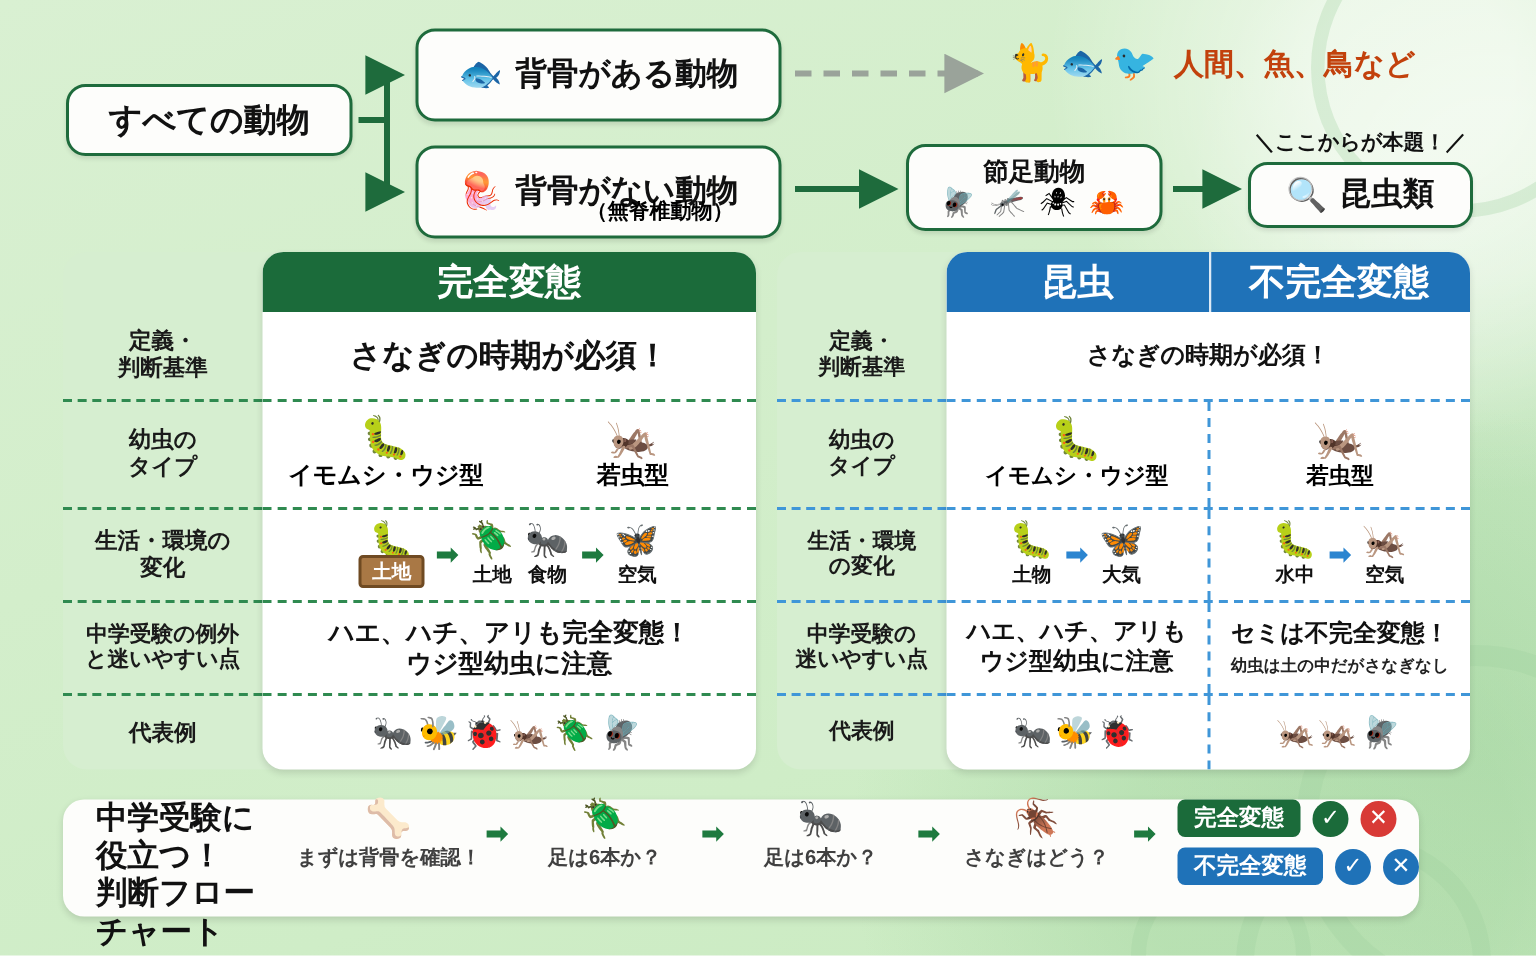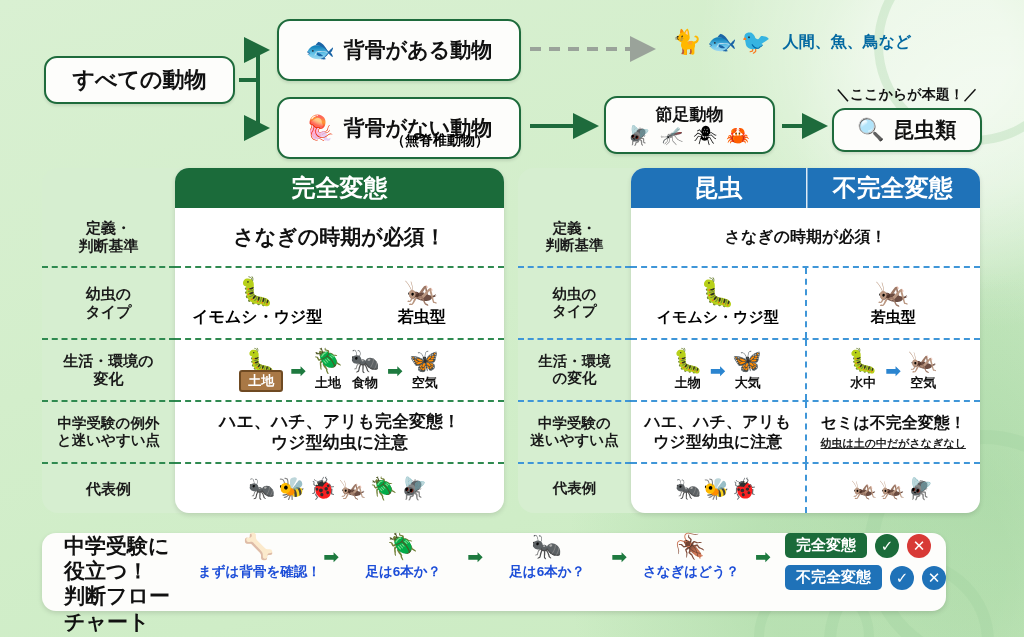--- a/index.html
+++ b/index.html
@@ -50,21 +50,21 @@
 
   #arthro-inner { display: flex; flex-direction: column; align-items: center; gap: 0px; }
   #arthro-title { font-weight: bold; font-size: 17px; color: #111; }
   #arthro-icons { font-size: 19px; letter-spacing: 2px; line-height: 1.1; }
 
   #vert-examples {
     position: absolute; left: 672px; top: 28px;
     display: flex; align-items: center; gap: 5px;
   }
   #vert-examples .emoji { font-size: 24px; margin: 0; }
-  #vert-examples-text { font-size: 16px; font-weight: bold; color: #0369a1; margin-left: 6px; }
+  #vert-examples-text { font-size: 20px; font-weight: bold; color: #c2410c; margin-left: 6px; }
 
   #insects-tag {
     position: absolute; left: 836px; top: 86px;
     font-size: 14px; font-weight: bold; color: #111; white-space: nowrap;
   }
   #node-insects .emoji { font-size: 22px; }
   #node-insects .node-label { font-size: 21px; }
 
   
   .panel { position: absolute; }
@@ -140,40 +140,40 @@
   .env-arrow { font-size: 19px; font-weight: bold; color: #1e7a3f; }
   #panel-right .env-arrow { color: #2b85d0; }
   .soil-box {
     background: #a97845; border: 2px solid #6f4a22; border-radius: 3px;
     color: #fff; font-size: 13px; font-weight: bold;
     padding: 0 7px; margin-top: -3px;
   }
 
   .note-main { font-size: 16px; line-height: 1.26; font-weight: bold; }
   #panel-left .note-main { font-size: 17px; }
-  .note-sub { font-size: 11px; font-weight: bold; color: #222; margin-top: 2px; text-decoration: underline; }
+  .note-sub { font-size: 11px; font-weight: bold; color: #222; margin-top: 2px; }
 
   .examples { font-size: 22px; letter-spacing: 3px; line-height: 1; }
   #panel-right .examples { font-size: 21px; letter-spacing: 2px; }
 
   
   #bottom-bar {
     position: absolute; left: 42px; top: 533px; width: 904px; height: 78px;
     background: #fdfdfb; border-radius: 14px;
     box-shadow: 0 2px 5px rgba(0,0,0,0.13);
     display: flex; align-items: flex-start;
   }
   #bottom-title {
     font-size: 21px; font-weight: bold; color: #111;
     line-height: 1.2; margin-left: 22px; white-space: nowrap;
   }
   #bottom-steps { display: flex; align-items: center; gap: 10px; margin-left: 26px; }
   .step { display: flex; flex-direction: column; align-items: center; width: 108px; }
   .step-icon { font-size: 25px; line-height: 1.1; }
-  .step-label { font-size: 13.5px; font-weight: bold; color: #1d4ed8; white-space: nowrap; margin-top: 2px; }
+  .step-label { font-size: 13.5px; font-weight: bold; color: #404040; white-space: nowrap; margin-top: 2px; }
   .step-arrow { font-size: 19px; font-weight: bold; color: #1e7a3f; }
 
   #verdicts { display: flex; flex-direction: column; gap: 7px; margin-left: 14px; }
   .verdict { display: flex; align-items: center; gap: 8px; }
   .vtag {
     color: #fff; font-weight: bold; font-size: 15px;
     padding: 3px 11px; border-radius: 5px; white-space: nowrap;
   }
   .vtag.green { background: #1b6b3a; }
   .vtag.blue  { background: #1f72b8; }

